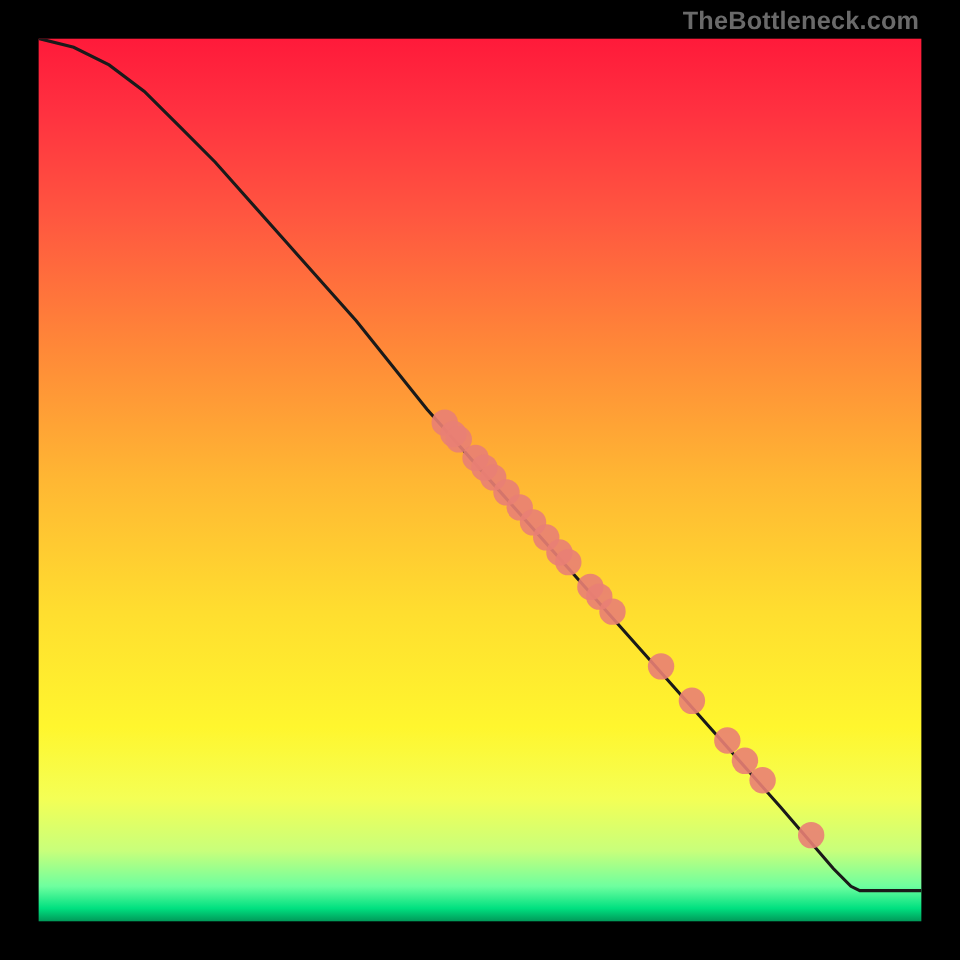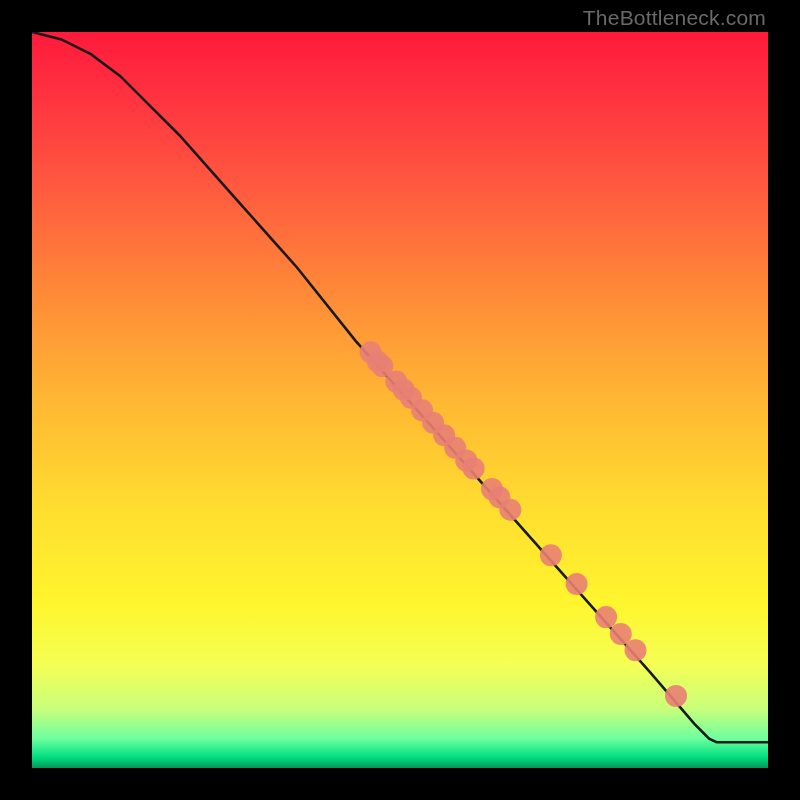--- a/index.html
+++ b/index.html
@@ -48,21 +48,21 @@
       #009858 100%
     );
   }
   .watermark {
     position: absolute;
     top: 6px;
     right: 34px;
     color: #6a6a6a;
     font-size: 21px;
     letter-spacing: 0.2px;
-    font-weight: 400;
+    font-weight: 700;
   }
   svg.curve {
     position: absolute;
     left: 0;
     top: 0;
     width: 736px;
     height: 736px;
   }
   .curve path {
     fill: none;

